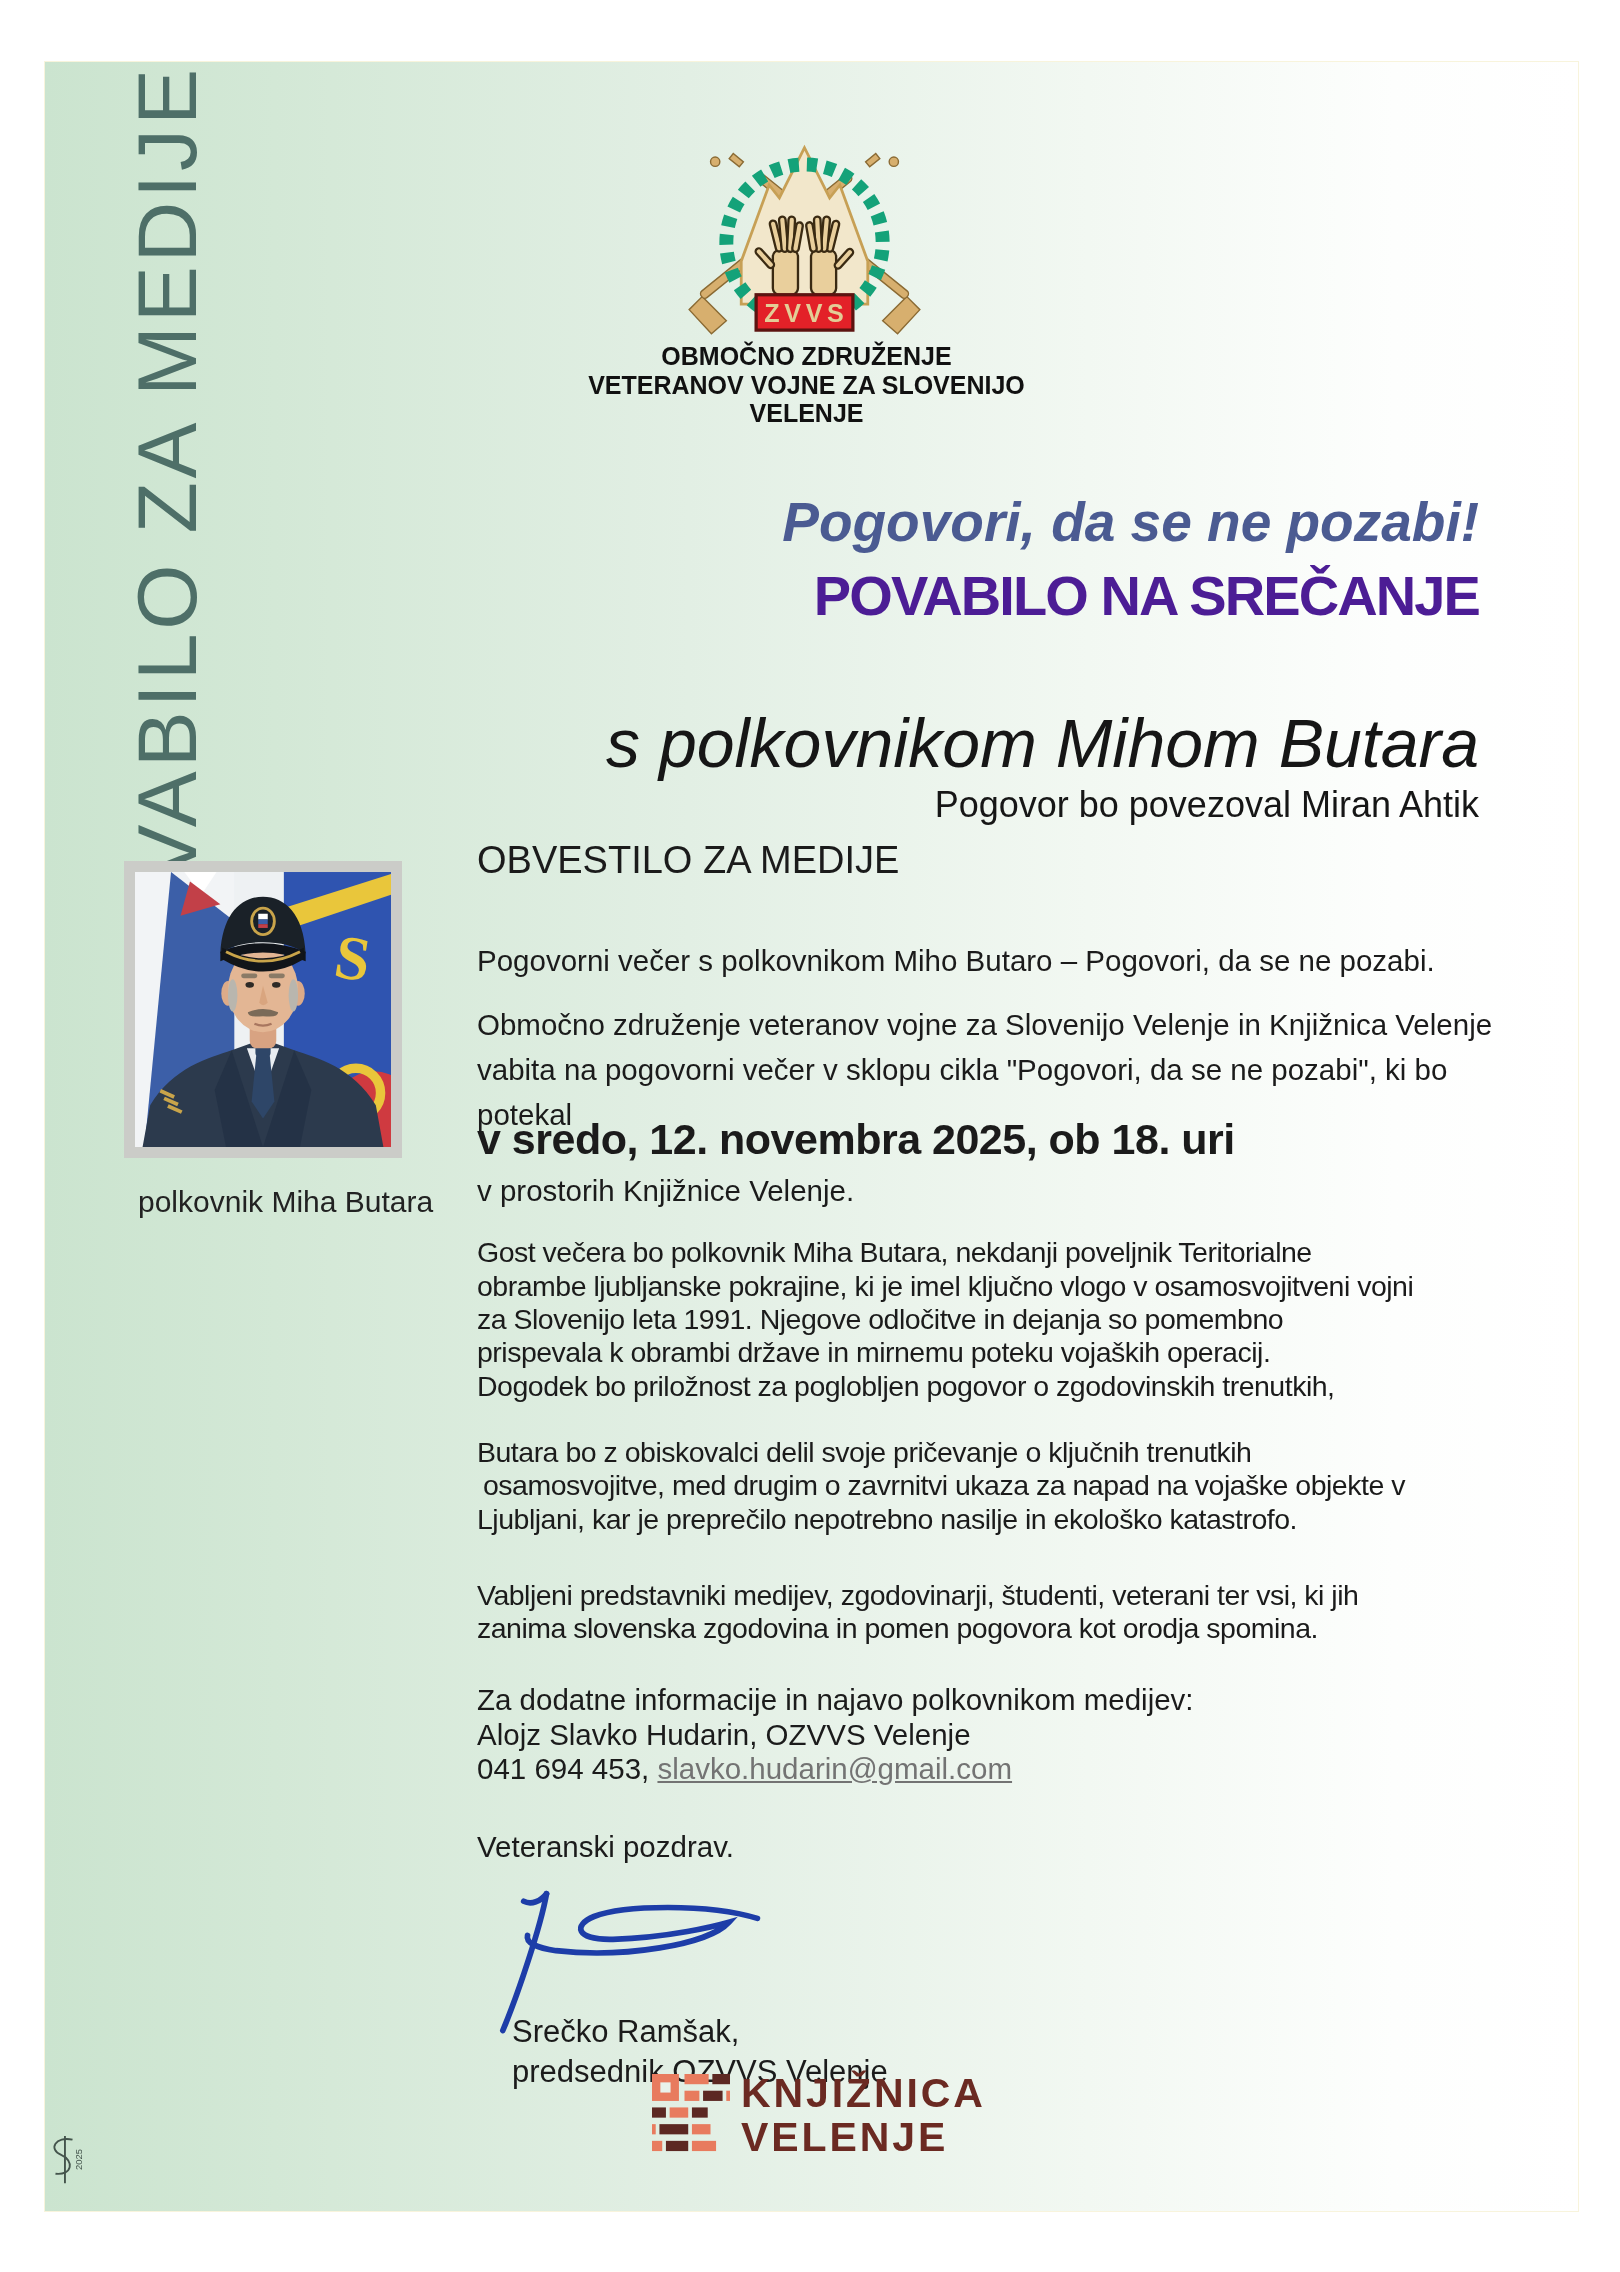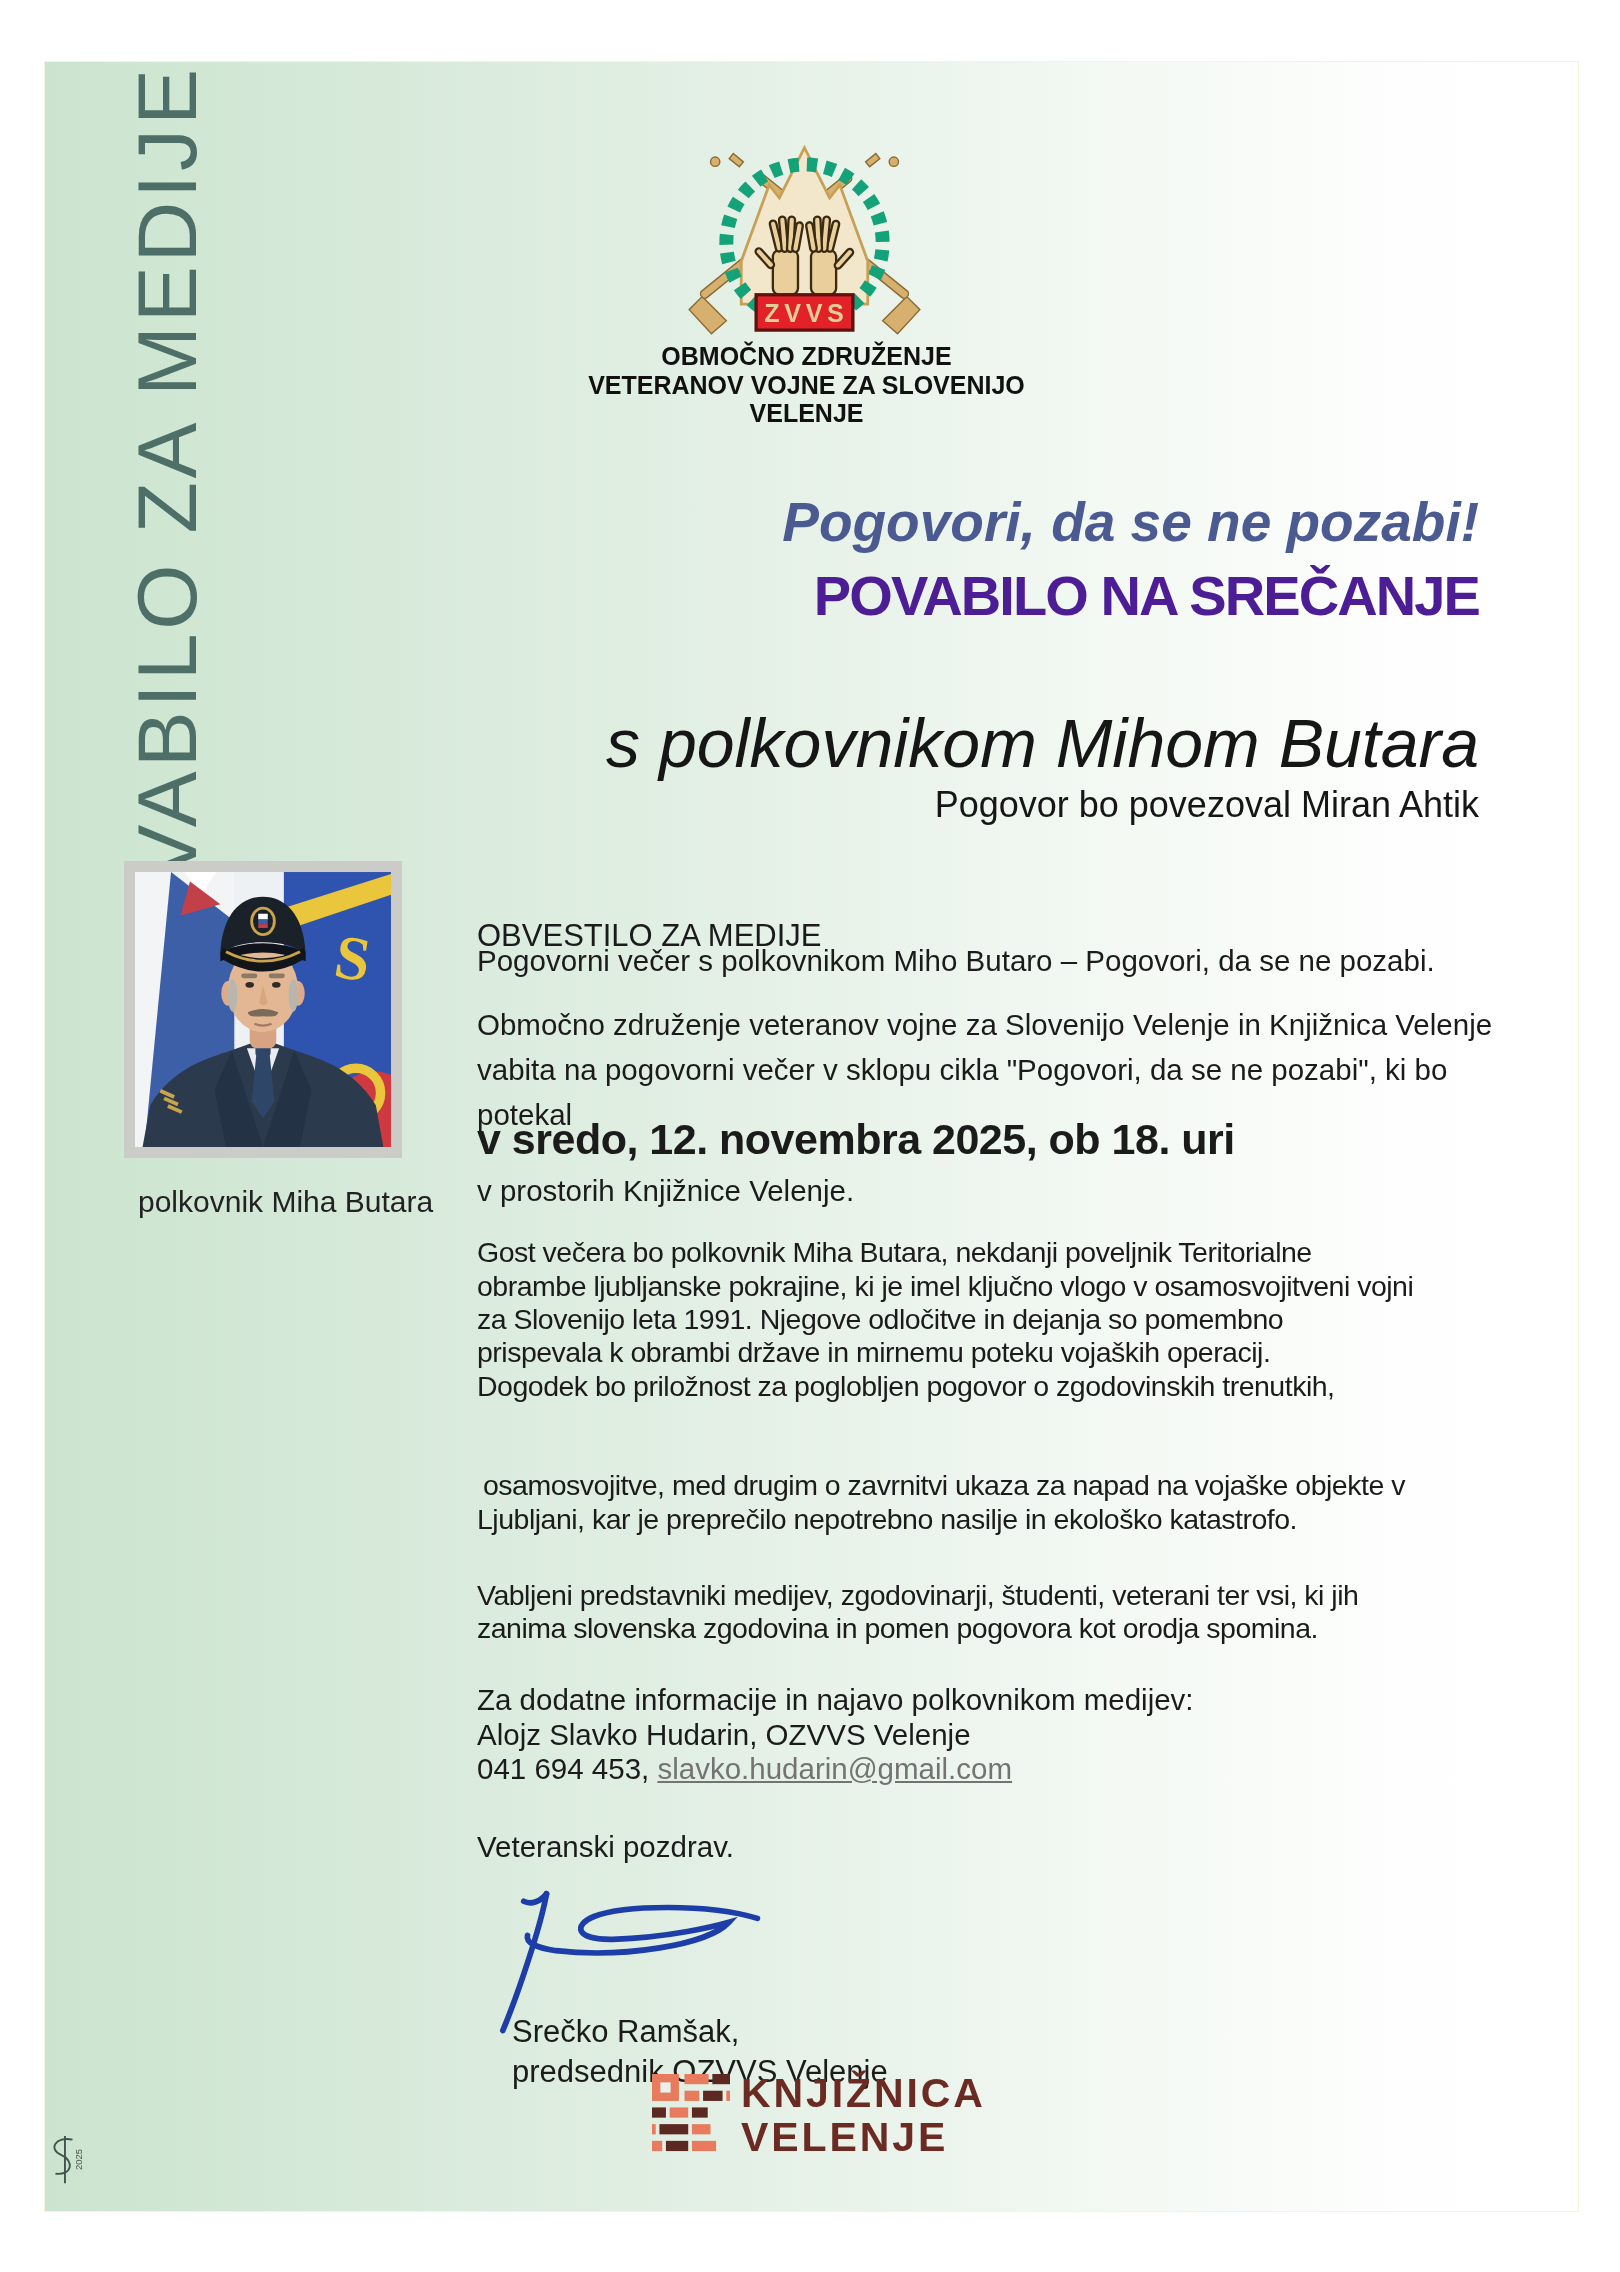--- a/index.html
+++ b/index.html
@@ -27,21 +27,21 @@
   #tagline{top:490px;font-style:italic;font-weight:700;font-size:55px;color:#4b5b92;}
   #title{top:563px;font-weight:700;font-size:56px;letter-spacing:-1.9px;color:#4c1d95;}
   #subtitle{top:704px;font-style:italic;font-size:68px;color:#161616;}
   #moderator{top:784px;font-size:36px;color:#161616;}
   
   #photo-frame{left:124px;top:861px;width:256px;height:275px;border:11.4px solid #cbccc8;background:#ffffff;}
   #photo-caption{left:138px;top:1185px;font-size:30px;color:#222222;}
   
   .body-text{left:477px;color:#1b1b1b;font-size:29.5px;}
   .para{font-size:28.5px;letter-spacing:-0.5px;}
-  #kicker{top:918px;font-size:31px;}
+  #kicker{top:839px;font-size:38px;}
   #lead{top:944px;}
   #datetime{top:1115px;font-size:43px;font-weight:700;letter-spacing:-0.5px;}
   #venue{top:1174px;}
   a.email{color:#737373;text-decoration:underline;}
   
   #signature{left:480px;top:1888px;}
   
   .knj-text{left:741px;font-weight:700;letter-spacing:2.9px;color:#6b2a22;font-size:41px;}
   
   #monogram{left:42px;top:2134px;}
@@ -173,20 +173,21 @@
   <div class="abs body-text line" style="top:1098px;">potekal</div>
 
   <div id="datetime" class="abs body-text line">v sredo, 12. novembra 2025, ob 18. uri</div>
   <div id="venue" class="abs body-text line">v prostorih Knjižnice Velenje.</div>
 
   <div class="abs body-text para line" style="top:1236px;">Gost večera bo polkovnik Miha Butara, nekdanji poveljnik Teritorialne</div>
   <div class="abs body-text para line" style="top:1270px;">obrambe ljubljanske pokrajine, ki je imel ključno vlogo v osamosvojitveni vojni</div>
   <div class="abs body-text para line" style="top:1303px;">za Slovenijo leta 1991. Njegove odločitve in dejanja so pomembno</div>
   <div class="abs body-text para line" style="top:1336px;">prispevala k obrambi države in mirnemu poteku vojaških operacij.</div>
   <div class="abs body-text para line" style="top:1370px;">Dogodek bo priložnost za poglobljen pogovor o zgodovinskih trenutkih,</div>
+  <div class="abs body-text para line" style="top:1436px;">Butara bo z obiskovalci delil svoje pričevanje o ključnih trenutkih</div>
   <div class="abs body-text para line" style="top:1469px;margin-left:6px;">osamosvojitve, med drugim o zavrnitvi ukaza za napad na vojaške objekte v</div>
   <div class="abs body-text para line" style="top:1503px;">Ljubljani, kar je preprečilo nepotrebno nasilje in ekološko katastrofo.</div>
 
   <div class="abs body-text para line" style="top:1579px;">Vabljeni predstavniki medijev, zgodovinarji, študenti, veterani ter vsi, ki jih</div>
   <div class="abs body-text para line" style="top:1612px;">zanima slovenska zgodovina in pomen pogovora kot orodja spomina.</div>
 
   <div class="abs body-text line" style="top:1683px;">Za dodatne informacije in najavo polkovnikom medijev:</div>
   <div class="abs body-text line" style="top:1718px;">Alojz Slavko Hudarin, OZVVS Velenje</div>
   <div class="abs body-text line" style="top:1752px;">
     <span>041 694 453, </span><a class="email" href="#">slavko.hudarin@gmail.com</a>

